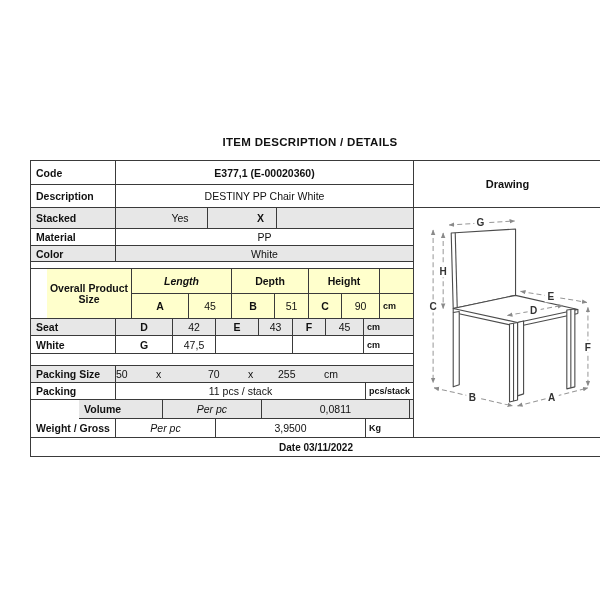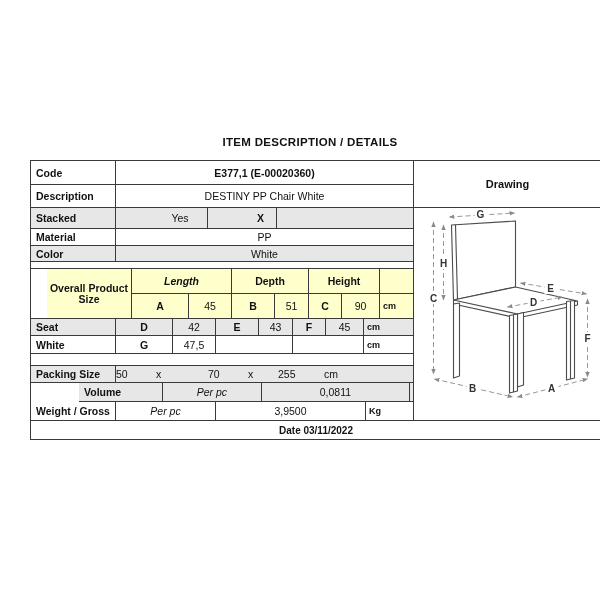--- a/index.html
+++ b/index.html
@@ -160,20 +160,25 @@
               <span class="pw1">50</span>
               <span class="pw2">x</span>
               <span class="pw3">70</span>
               <span class="pw4">x</span>
               <span class="pw5">255</span>
               <span class="pw6">cm</span>
             </div>
           </div>
         </div>
 
+        <div class="row h17">
+          <div class="cell label w85">Packing</div>
+          <div class="cell center w250">11 pcs / stack</div>
+          <div class="cell unit grow">pcs/stack</div>
+        </div>
 
         <div class="row h19 grey">
           <div class="cell label w85">Volume</div>
           <div class="cell center w100">Per pc</div>
           <div class="cell center w150">0,0811</div>
           <div class="cell unit grow">Cbm</div>
         </div>
 
         <div class="row h18 last">
           <div class="cell label w85">Weight / Gross</div>

